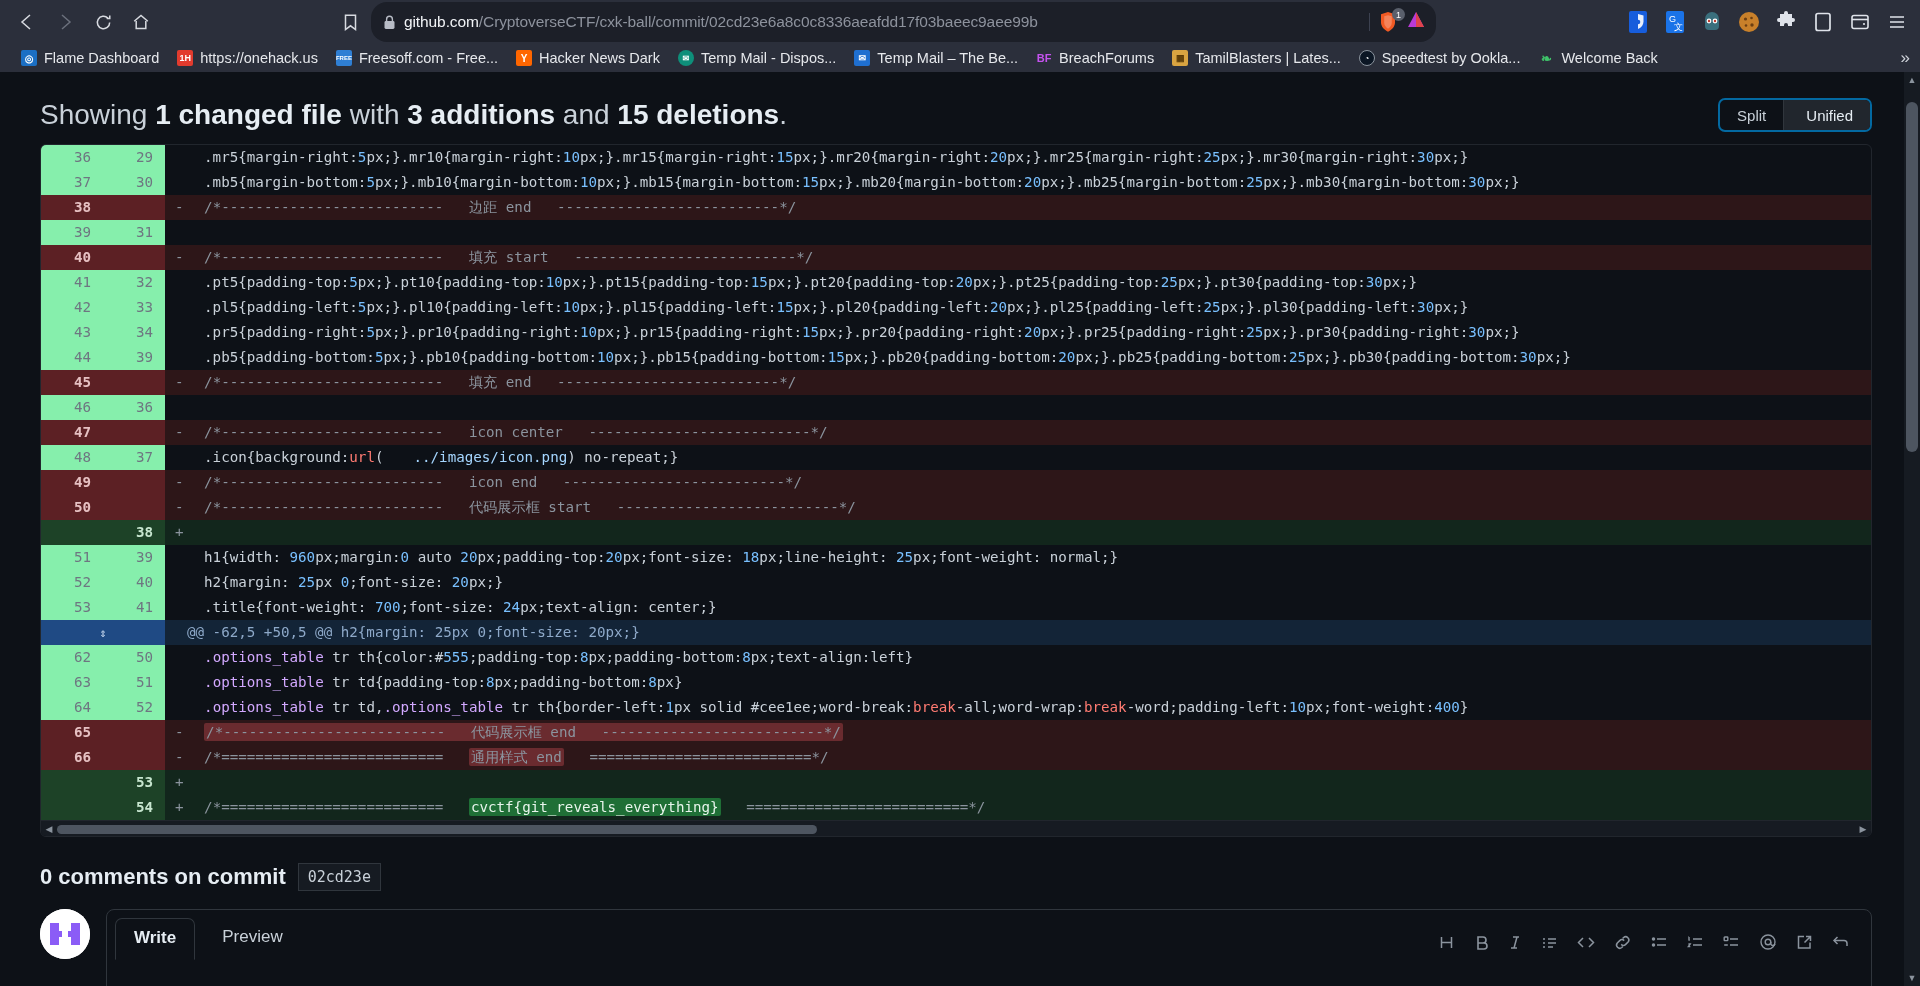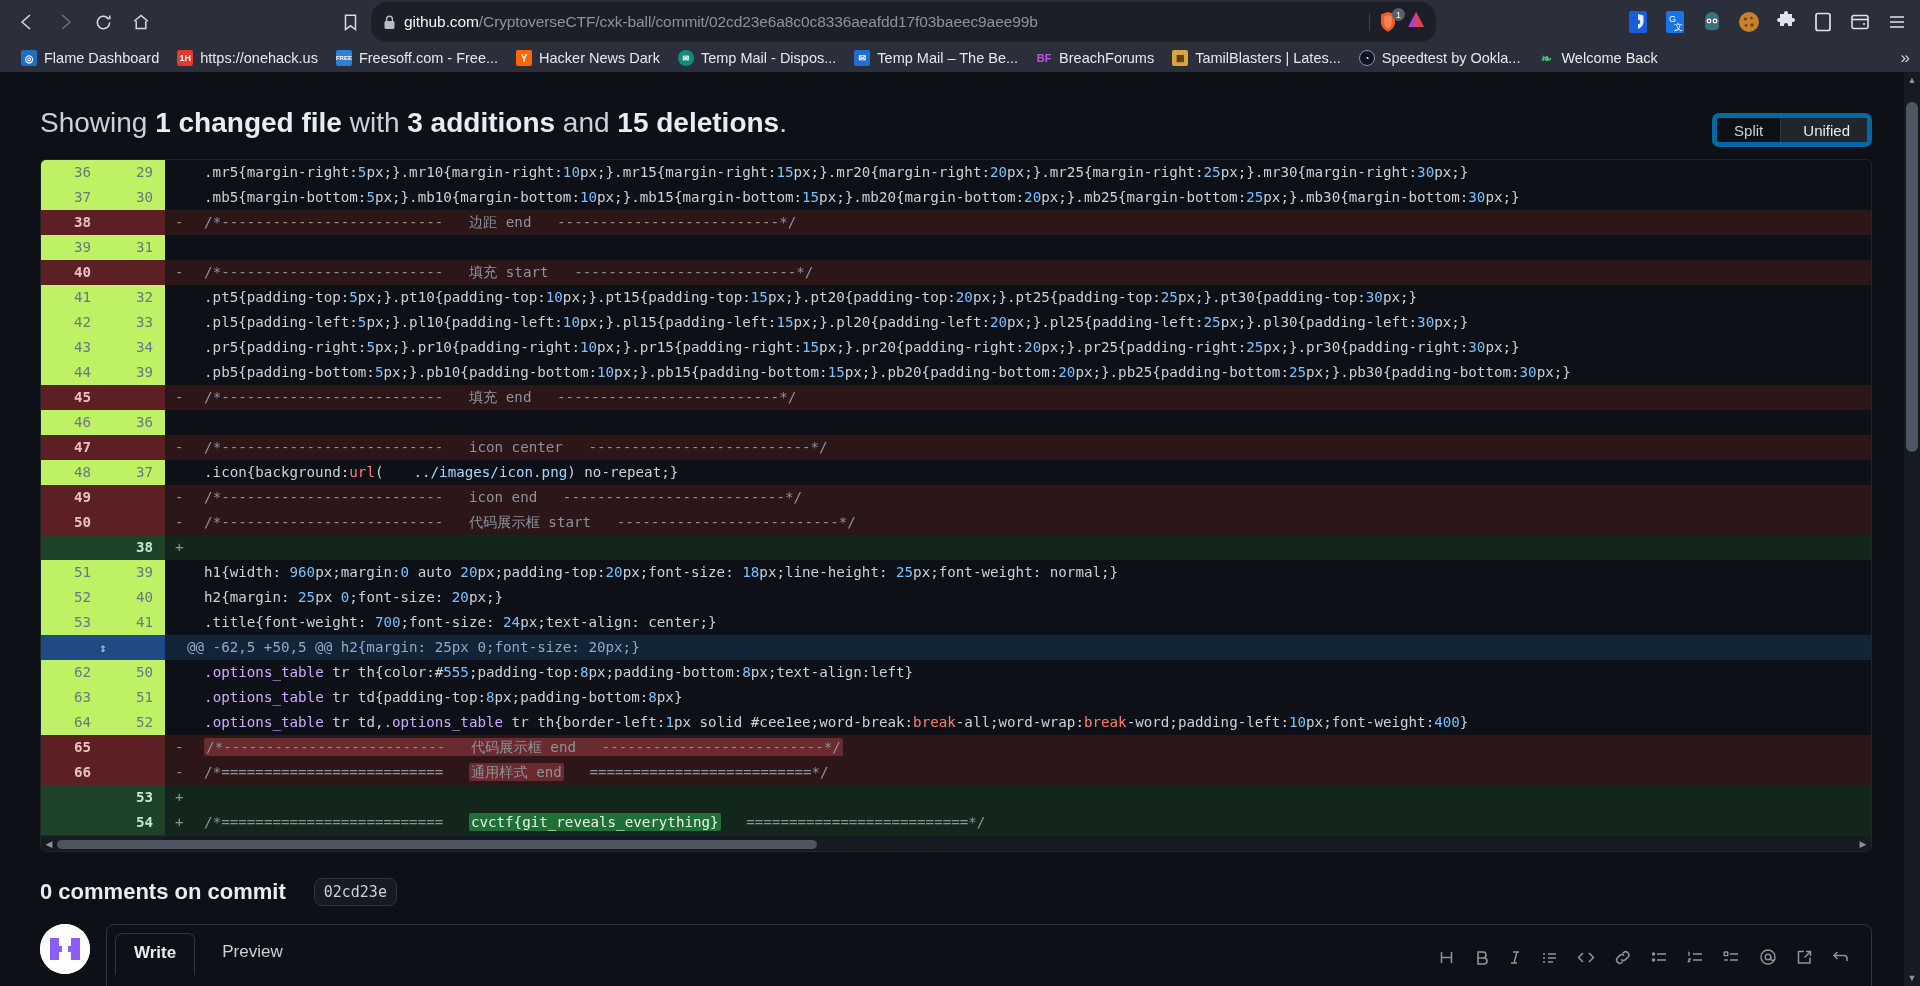--- a/index.html
+++ b/index.html
@@ -117,25 +117,24 @@
   .diff-header {
     display: flex;
     align-items: center;
     justify-content: space-between;
     padding: 26px 48px 12px 40px;
   }
   .showing { font-size: 28px; color: #c9d1d9; }
   .showing b { color: #e6edf3; font-weight: 700; }
   .segmented {
     display: flex;
-    border: 5px solid #0369a1;
+    border: 2px solid #0369a1;
     border-radius: 7px;
     overflow: hidden;
     height: 34px;
-    margin-top: 15px;
   }
   .segmented div {
     padding: 0 17px;
     display: flex; align-items: center;
     font-size: 15px;
     color: #c9d1d9;
     border-right: 1px solid #30363d;
   }
   .segmented div:last-child { border-right: none; padding-left: 22px; }
   .segmented div.active { background: #21262d; color:#e6edf3; }
@@ -154,21 +153,21 @@
     font-size: 14.2px;
     line-height: 25px;
     vertical-align: top;
     white-space: pre;
   }
   td.ln {
     width: 62px;
     text-align: right;
     padding-right: 12px;
     color: #6e7681;
-    background: #bef264;
+    background: #86efac;
     user-select: none;
   }
   td.code {
     padding-left: 10px;
     color: #c9d1d9;
     overflow: hidden;
   }
   td.code .mark { display:inline-block; width: 12px; color:#8b949e; }
   tr.del td.ln { background: #5c2024; color:#e6c0c2; font-weight:600; }
   tr.del td.code { background: #2d1618; }
@@ -201,27 +200,27 @@
   .hscroll .track { flex:1; height: 10px; position: relative; }
   .hscroll .thumb {
     position:absolute; left:0; top:1px;
     width: 760px; height: 9px;
     background:#4d5560; border-radius:5px;
   }
 
   
   .comments {
     margin: 26px 48px 0 40px;
-    display:flex; align-items:center; gap: 28px;
+    display:flex; align-items:center; gap: 12px;
   }
   .comments h2 { font-size: 22px; color:#e6edf3; font-weight: 700; }
   .sha {
     background: #161b22;
     border: 1px solid #30363d;
-    border-radius: 8px;
+    border-radius: 0;
     padding: 4px 9px;
     font-family: "DejaVu Sans Mono", monospace;
     font-size: 15px;
     color: #c9d1d9;
   }
   .composer {
     margin: 18px 48px 0 40px;
     display: flex;
     gap: 16px;
   }

